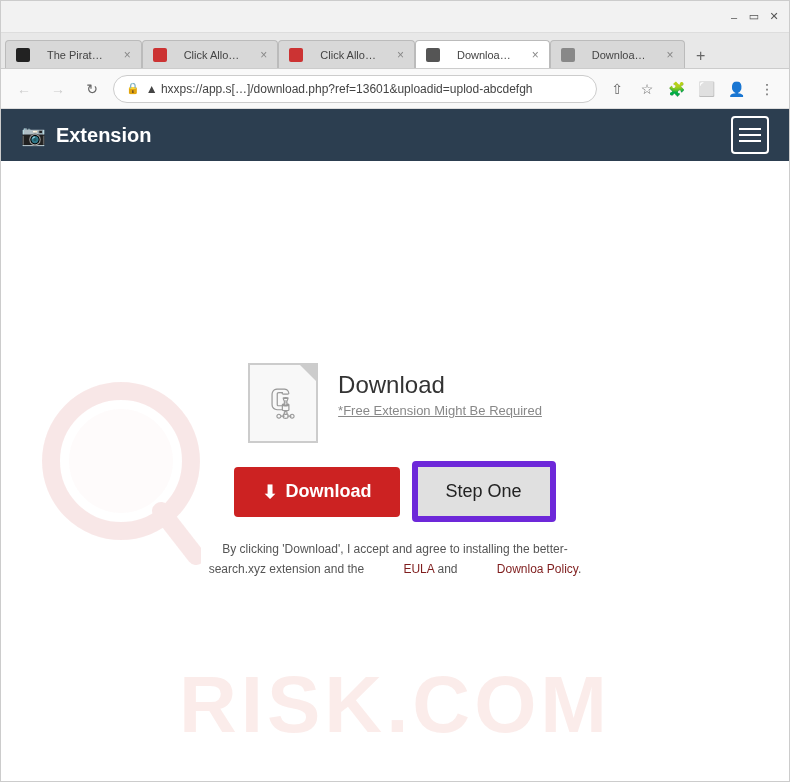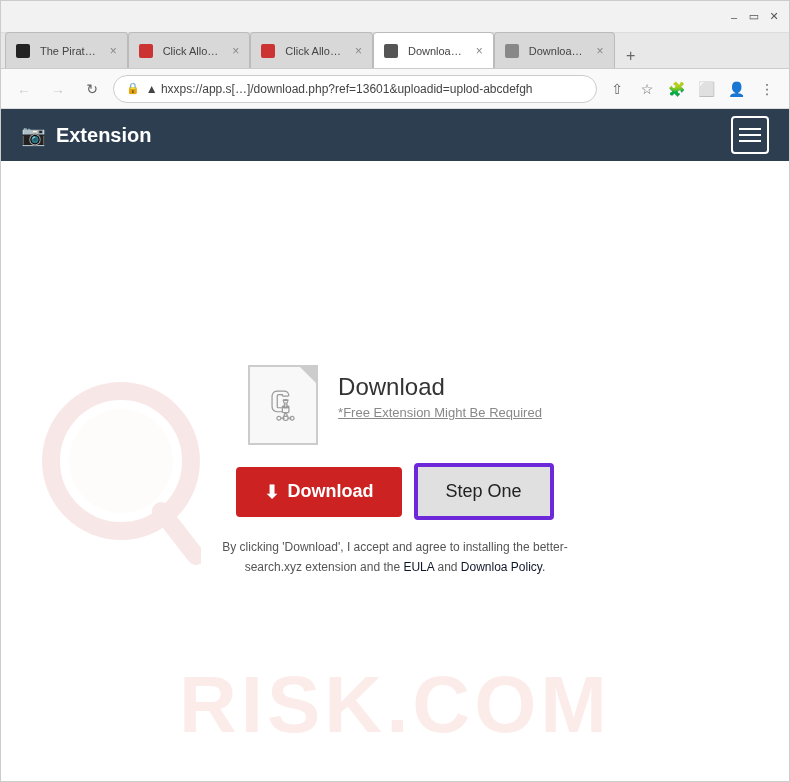--- a/index.html
+++ b/index.html
@@ -50,25 +50,25 @@
     
     .tabs-bar {
       background: #e8e8e8;
       height: 36px;
       display: flex;
       align-items: flex-end;
       padding: 0 4px;
       border-bottom: 1px solid #ccc;
     }
     .tab {
-      height: 36px;
+      height: 28px;
       padding: 0 10px;
       display: flex;
       align-items: center;
-      gap: 10px;
+      gap: 17px;
       font-size: 11px;
       background: #d8d8d8;
       border: 1px solid #bbb;
       border-bottom: none;
       border-radius: 4px 4px 0 0;
       cursor: pointer;
       color: #444;
       max-width: 140px;
       white-space: nowrap;
       overflow: hidden;
@@ -327,38 +327,39 @@
       font-weight: bold;
       border-radius: 4px;
       cursor: pointer;
       display: flex;
       align-items: center;
       gap: 8px;
     }
     .btn-step {
       background: #e0e0e0;
       color: #222;
-      border: 4px solid #6d28d9;
+      border: 6px solid #6d28d9;
       padding: 14px 28px;
       font-size: 18px;
       border-radius: 4px;
       cursor: pointer;
     }
 
     
     .consent-text {
       font-size: 12px;
       color: #555;
       text-align: center;
       max-width: 380px;
       line-height: 1.6;
     }
     .consent-text a {
-      color: #0f172a;
+      color: #7f1d1d;
       text-decoration: none;
+      margin-left: 36px;
     }
   </style>
 </head>
 <body>
 
 <div class="browser-window">
 
   <div class="title-bar">
     <div class="title-bar-left"></div>
     <div class="window-controls">

